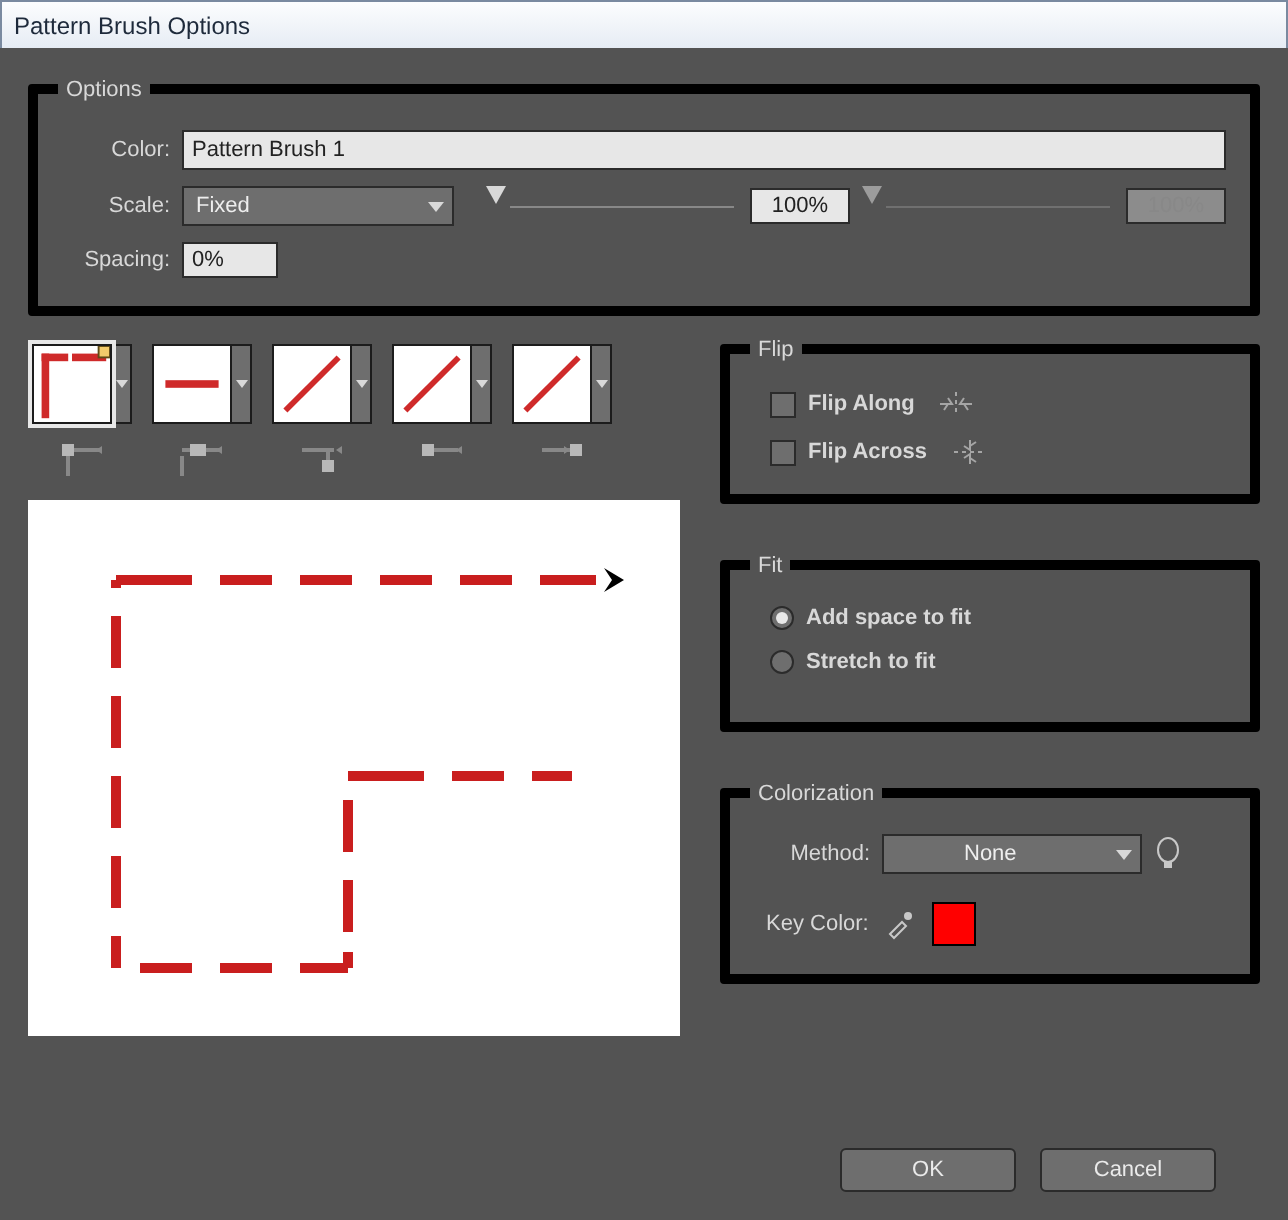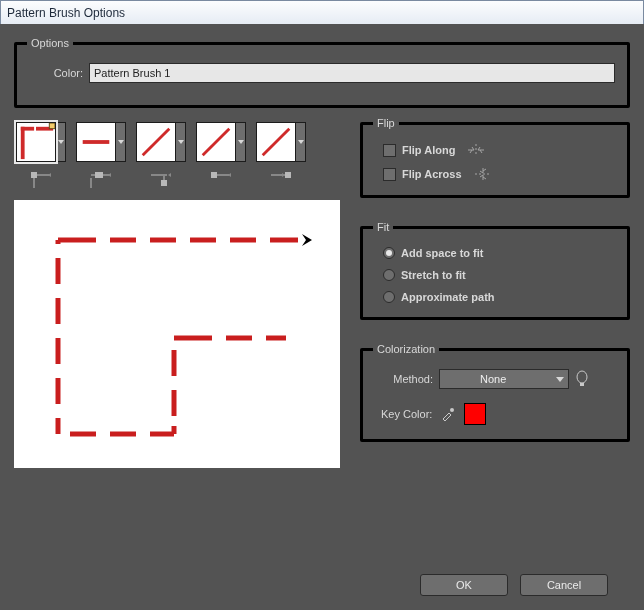--- a/index.html
+++ b/index.html
@@ -25,21 +25,21 @@
   .content {
     position: absolute;
     top: 24px; left: 0; right: 0; bottom: 0;
     background: #535353;
     padding: 18px 14px 14px 14px;
     color: #d8d8d8;
     font-size: 11px;
   }
   
   .fieldset {
-    border: 3px solid #000000;
+    border: 5px solid #000000;
     border-radius: 2px;
     position: relative;
     padding: 18px 12px 14px 12px;
     margin-bottom: 14px;
   }
   .fieldset > .legend {
     position: absolute;
     top: -8px; left: 10px;
     background: #535353;
     padding: 0 4px;
@@ -173,21 +173,50 @@
   <div class="content">
 
     <div class="fieldset">
       <div class="legend">Options</div>
 
       <div class="row">
         <div class="lab">Color:</div>
         <input class="textinput" value="Pattern Brush 1" style="">
       </div>
 
-
+      <div class="row">
+        <div class="lab">Scale:</div>
+        <div class="select">
+          <span>Fixed</span>
+          <span class="tri"></span>
+        </div>
+        <div class="slider-group">
+          <div class="slider">
+            <span class="slider-pointer"></span>
+            <div class="slider-track"></div>
+          </div>
+          <div class="slider-value">
+            <span>100%</span>
+          </div>
+          <div class="slider" style="opacity:.55">
+            <span class="slider-pointer"></span>
+            <div class="slider-track"></div>
+          </div>
+          <div class="slider-value dis">
+            <span>100%</span>
+          </div>
+        </div>
+      </div>
+
+      <div class="row" style="margin-bottom:0;">
+        <div class="lab">Spacing:</div>
+        <div class="numbox">
+          <span>0%</span>
+        </div>
+      </div>
     </div>
 
     <div class="lower">
 
       <div class="left-col">
         <div class="tiles-row">
 
           <div class="tile-item">
             <div style="display:flex;">
               <div class="tile-box active">
@@ -375,24 +404,20 @@
         <div class="fieldset">
           <div class="legend">Fit</div>
           <div class="radio-row">
             <div class="radio checked"></div>
             <span>Add space to fit</span>
           </div>
           <div class="radio-row">
             <div class="radio"></div>
             <span>Stretch to fit</span>
           </div>
-          <div class="radio-row" style="margin-bottom:0;">
-            <div class="radio"></div>
-            <span>Approximate path</span>
-          </div>
         </div>
 
         <div class="fieldset">
           <div class="legend">Colorization</div>
           <div class="method-row">
             <div class="lab">Method:</div>
             <div class="select">
               <span>None</span>
               <span class="tri"></span>
             </div>

